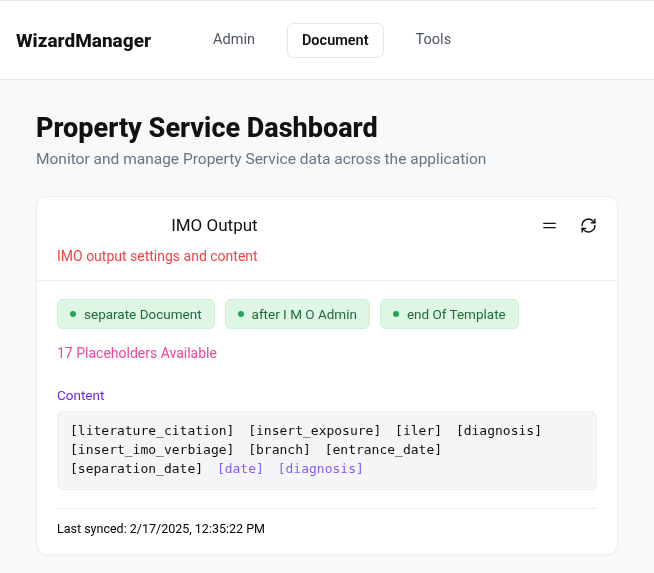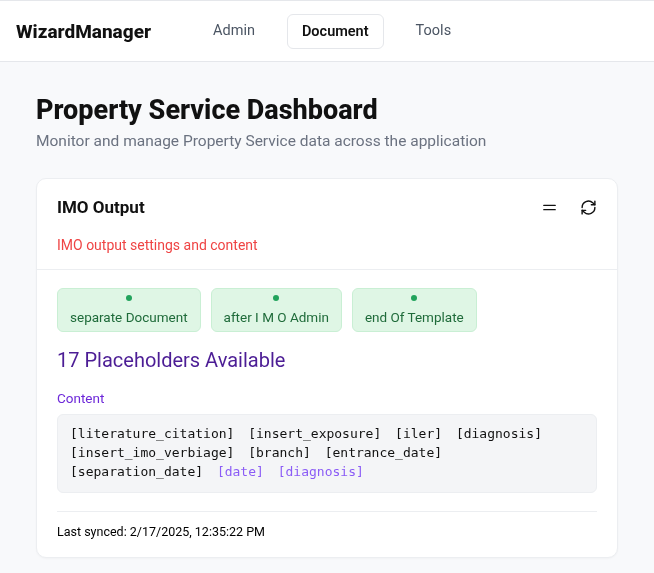--- a/index.html
+++ b/index.html
@@ -11,21 +11,21 @@
     height: 573px;
     overflow: hidden;
   }
   .topbar {
     display: flex;
     align-items: center;
     background: #fff;
     border-top: 1px solid #e5e7eb;
     border-bottom: 1px solid #e5e7eb;
     padding: 0 16px;
-    height: 62px;
+    height: 80px;
     gap: 28px;
   }
   .brand {
     font-weight: 800;
     font-size: 19px;
     color: #111;
   }
   .nav {
     display: flex;
     gap: 18px;
@@ -66,22 +66,23 @@
   }
   .card-header {
     display: flex;
     align-items: flex-start;
     justify-content: space-between;
     padding: 18px 20px 16px 20px;
     border-bottom: 1px solid #eceef1;
   }
   .card-title {
     font-size: 17px;
-    font-weight: 700;
-    margin-bottom: 20px;
+    font-weight: 400;
+    margin-bottom: 13px;
+    text-align: right;
   }
   .card-sub {
     font-size: 14px;
     color: #ef4444;
   }
   .card-actions {
     display: flex;
     gap: 22px;
     align-items: center;
     padding-top: 2px;
@@ -103,33 +104,32 @@
   .badge {
     display: inline-flex;
     align-items: center;
     gap: 8px;
     background: #dff6e5;
     color: #1f6b3a;
     border: 1px solid #c9efd4;
     border-radius: 6px;
     font-size: 13.5px;
     padding: 6px 12px;
-    flex-direction: column;
   }
   .dot {
     width: 6px;
     height: 6px;
     border-radius: 50%;
     background: #22a35c;
     display: inline-block;
   }
   .ph-count {
-    font-size: 20px;
-    color: #4c1d95;
-    margin-bottom: 18px;
+    font-size: 14px;
+    color: #ec4899;
+    margin-bottom: 26px;
   }
   .content-label {
     font-size: 13.5px;
     color: #6d28d9;
     margin-bottom: 8px;
   }
   .content-box {
     background: #f4f5f7;
     border: 1px solid #eceef1;
     border-radius: 6px;

